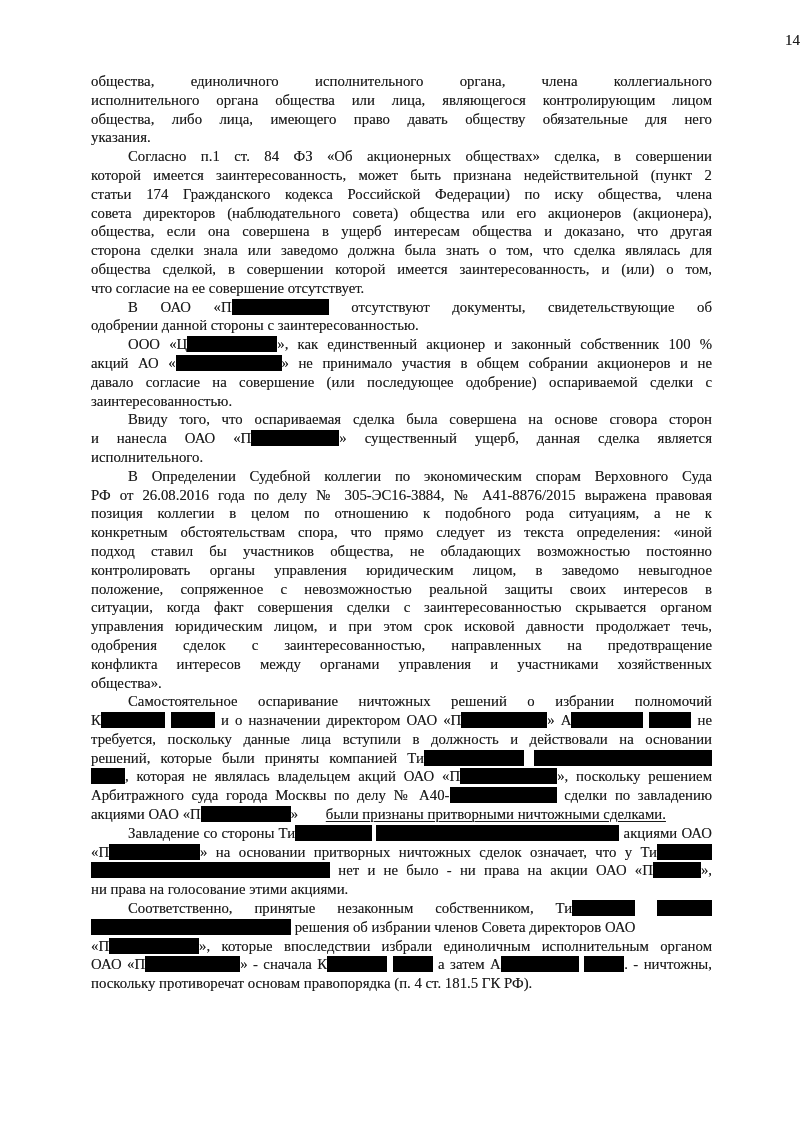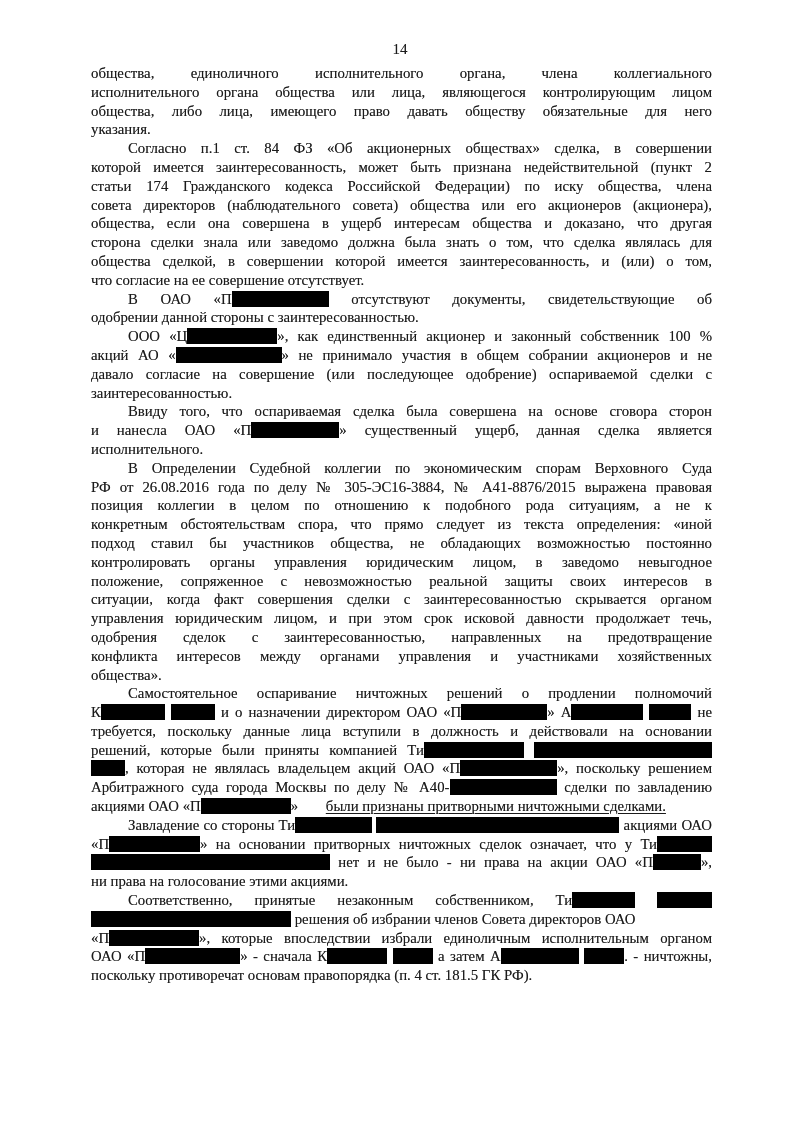--- a/index.html
+++ b/index.html
@@ -5,26 +5,26 @@
   html,body{margin:0;padding:0;background:#fff;}
   .page{
     position:relative;
     width:800px;height:1132px;
     background:var(--page-bg,#ffffff);
     color:var(--text-fg,#1b1b1b);
     font-family:"Liberation Serif","DejaVu Serif",serif;
     overflow:hidden;
   }
   .pagenum{
-    position:absolute;top:40px;left:0;width:100%;
-    text-align:center;font-size:15px;line-height:18px;
+    position:absolute;top:31px;left:0;width:100%;
+    text-align:right;font-size:15px;line-height:18px;
     text-shadow:0 0 .4px rgba(25,25,25,.5);
   }
   .text-block{
-    position:absolute;left:91px;top:64px;width:621px;
+    position:absolute;left:91px;top:72px;width:621px;
   }
   .para{margin:0;padding:0;}
   .line{
     height:18.8px;line-height:18.8px;font-size:14.8px;
     text-align:justify;text-align-last:justify;
     text-shadow:0 0 .4px rgba(25,25,25,.5);
   }
   .line.noj{text-align-last:left;}
   .line.lastline{text-align-last:left;}
   .line.ind{text-indent:37px;}
@@ -80,21 +80,21 @@
         <div class="line"><span class="tx">подход ставил бы участников общества, не обладающих возможностью постоянно</span></div>
         <div class="line"><span class="tx">контролировать органы управления юридическим лицом, в заведомо невыгодное</span></div>
         <div class="line"><span class="tx">положение, сопряженное с невозможностью реальной защиты своих интересов в</span></div>
         <div class="line"><span class="tx">ситуации, когда факт совершения сделки с заинтересованностью скрывается органом</span></div>
         <div class="line"><span class="tx">управления юридическим лицом, и при этом срок исковой давности продолжает течь,</span></div>
         <div class="line"><span class="tx">одобрения сделок с заинтересованностью, направленных на предотвращение</span></div>
         <div class="line"><span class="tx">конфликта интересов между органами управления и участниками хозяйственных</span></div>
         <div class="line lastline"><span class="tx">общества».</span></div>
       </div>
       <div class="para">
-        <div class="line ind"><span class="tx">Самостоятельное оспаривание ничтожных решений о продлении полномочий</span></div>
+        <div class="line ind"><span class="tx">Самостоятельное оспаривание ничтожных решений о избрании полномочий</span></div>
         <div class="line"><span class="tx">К</span><span class="redact" style="width: 64px;"></span><span class="tx"> </span><span class="redact" style="width: 44px;"></span><span class="tx"> и о назначении директором ОАО «П</span><span class="redact" style="width: 86px;"></span><span class="tx">» А</span><span class="redact" style="width: 72px;"></span><span class="tx"> </span><span class="redact" style="width: 42px;"></span><span class="tx"> не</span></div>
         <div class="line"><span class="tx">требуется, поскольку данные лица вступили в должность и действовали на основании</span></div>
         <div class="line"><span class="tx">решений, которые были приняты компанией Ти</span><span class="redact" style="width: 100px;"></span><span class="tx"> </span><span class="redact" style="width: 178px;"></span></div>
         <div class="line"><span class="redact" style="width: 34px;"></span><span class="tx">, которая не являлась владельцем акций ОАО «П</span><span class="redact" style="width: 97px;"></span><span class="tx">», поскольку решением</span></div>
         <div class="line"><span class="tx">Арбитражного суда города Москвы по делу № А40-</span><span class="redact" style="width: 107px;"></span><span class="tx"> сделки по завладению</span></div>
         <div class="line lastline"><span class="tx">акциями ОАО «П</span><span class="redact" style="width: 90px;"></span><span class="tx">» </span><span class="un">были признаны притворными ничтожными сделками.</span></div>
       </div>
       <div class="para">
         <div class="line ind"><span class="tx">Завладение со стороны Ти</span><span class="redact" style="width: 77px;"></span><span class="tx"> </span><span class="redact" style="width: 243px;"></span><span class="tx"> акциями ОАО</span></div>
         <div class="line"><span class="tx">«П</span><span class="redact" style="width: 91px;"></span><span class="tx">» на основании притворных ничтожных сделок означает, что у Ти</span><span class="redact" style="width: 55px;"></span></div>

